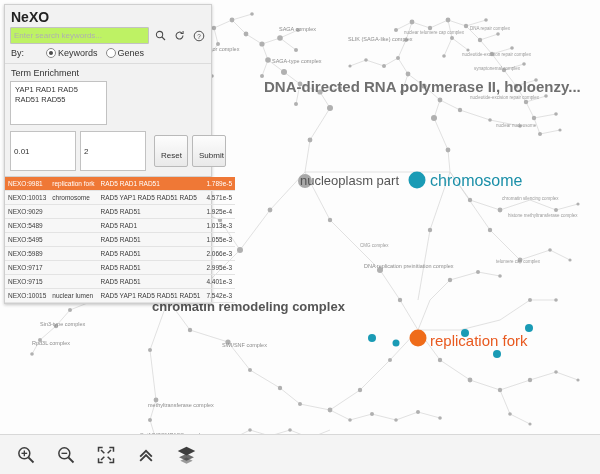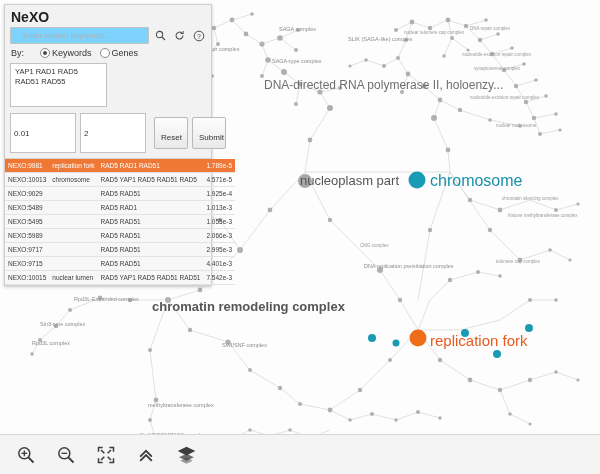--- a/index.html
+++ b/index.html
@@ -32,22 +32,23 @@
     color: #6b6b6b;
     white-space: nowrap;
     pointer-events: none;
     font-family: "Liberation Sans", sans-serif;
   }
   .node-label.big {
     font-size: 13px;
     color: #555;
   }
   .node-label.mid {
-    font-size: 12px;
+    font-size: 15px;
     color: #6f6f6f;
+    font-weight: bold;
   }
   .node-label.small {
     font-size: 5.5px;
     color: #8c8c8c;
   }
   .node-label.tiny {
     font-size: 4.5px;
     color: #9a9a9a;
   }
   .node-label.hl-orange {
@@ -82,44 +83,44 @@
   .search-row {
     display: flex;
     align-items: center;
     padding: 0 5px 4px 5px;
     gap: 4px;
   }
   #search-input {
     flex: 1;
     height: 15px;
     border: 1px solid #c2c2c2;
-    background: #7dd3fc;
+    background: #bef264;
     font-size: 8px;
-    padding: 0 12px;
+    padding: 0 3px;
     color: #333;
     border-radius: 1px;
     outline: none;
     font-family: "Liberation Sans", sans-serif;
   }
   #search-input::placeholder { color: #b0b0b0; }
   .icon-btn {
     width: 15px; height: 15px;
     display: flex; align-items: center; justify-content: center;
     cursor: pointer;
     color: #4a4a4a;
   }
   .radio-row {
     display: flex;
     align-items: center;
     padding: 0 6px 5px 6px;
     gap: 8px;
     font-size: 9px;
     color: #333;
   }
-  .radio-row .by-label { margin-right: 8px; }
+  .radio-row .by-label { margin-right: 14px; }
   .rad {
     display: inline-flex;
     align-items: center;
     gap: 2px;
     cursor: pointer;
   }
   .dot {
     width: 8px; height: 8px;
     border: 1px solid #8a8a8a;
     border-radius: 50%;
@@ -530,20 +531,21 @@
       <span class="rad">
         <span class="dot on"></span>
         <span>Keywords</span>
       </span>
       <span class="rad">
         <span class="dot"></span>
         <span>Genes</span>
       </span>
     </div>
 
+    <div class="section-hdr">Term Enrichment</div>
     <textarea id="term-box" style="">YAP1 RAD1 RAD5 RAD51 RAD55</textarea>
 
     <div class="form-row">
       <input class="num" type="text" value="0.01" style="">
       <input class="num" type="text" value="2" style="">
       <span class="spacer"></span>
       <button class="btn">Reset</button>
       <button class="btn">Submit</button>
     </div>
 

